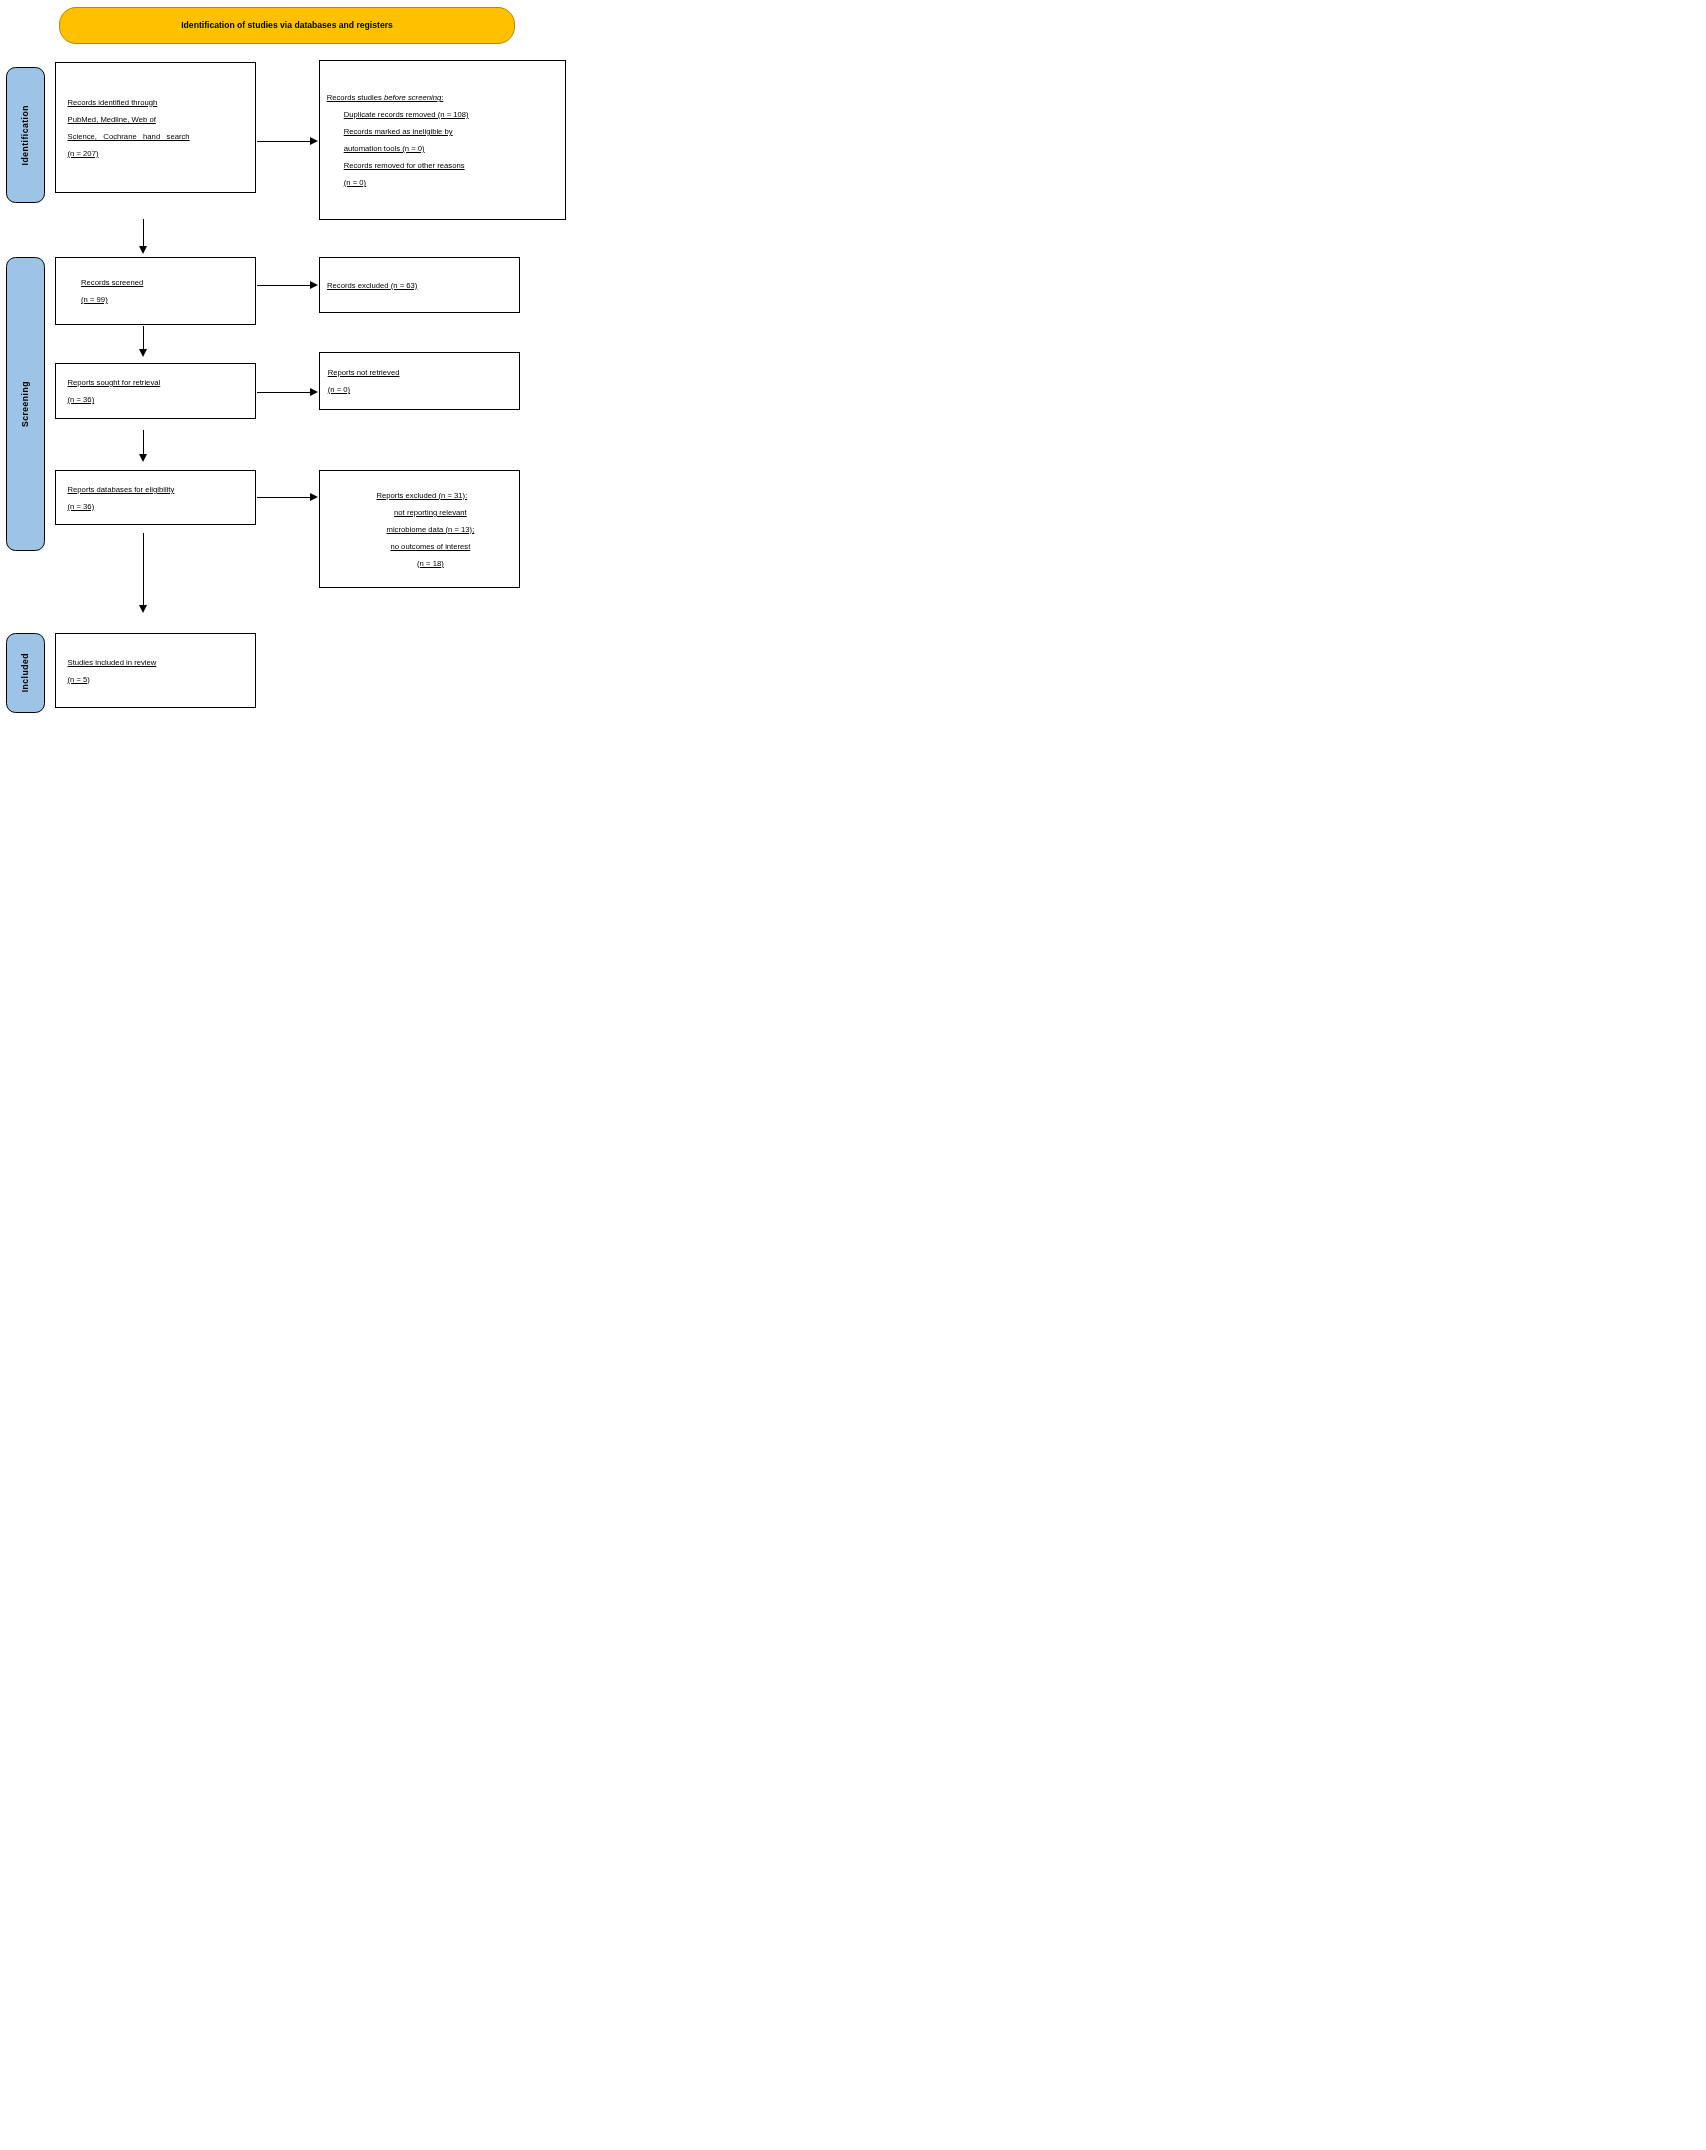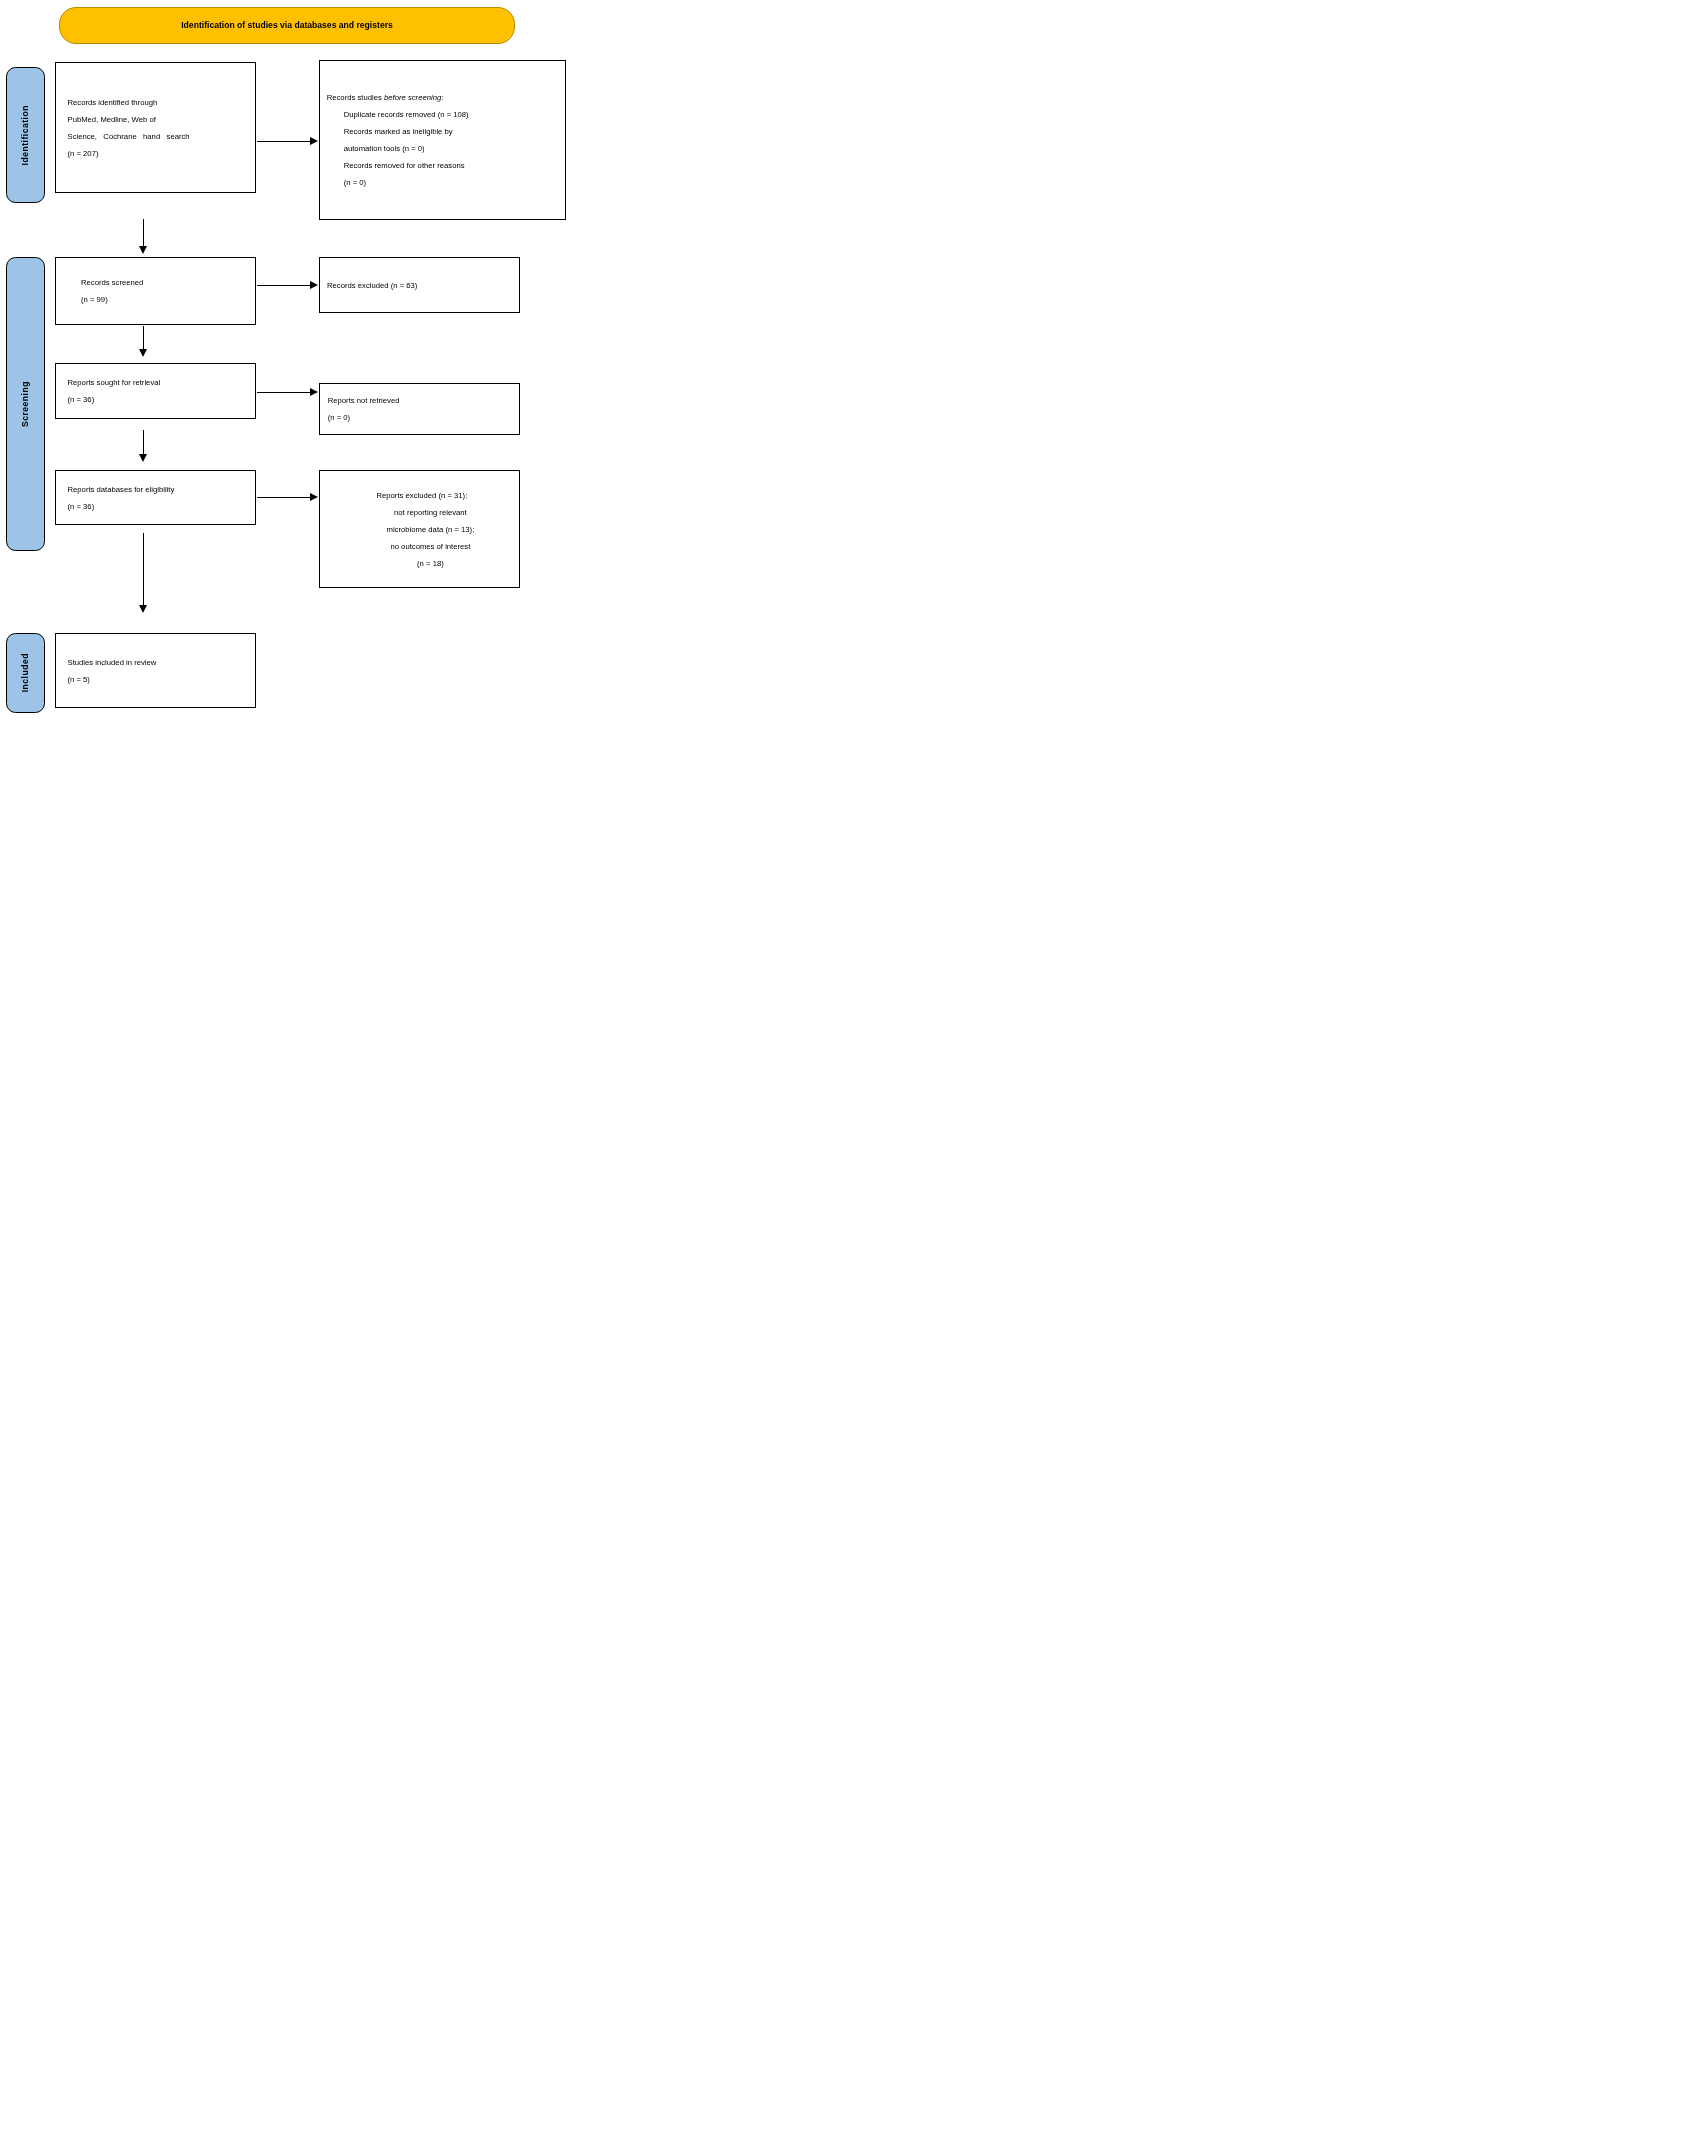--- a/index.html
+++ b/index.html
@@ -65,30 +65,30 @@
     border: 1.4px solid #000000;
     border-top-width: 1.9px;
     border-bottom-width: 1.9px;
     box-sizing: border-box;
     display: flex;
     flex-direction: column;
     justify-content: center;
     font-size: 7.7px;
     line-height: 17px;
   }
-  .box .ln { white-space: nowrap; }
+  .box .ln { white-space: nowrap; text-decoration: underline; }
   .box .indent { padding-left: 17px; }
   .justify-wide { word-spacing: 0.55em; }
 
   .box-identified        { left: 55px; top: 62px;  width: 201px; height: 131px; padding-left: 11.5px; padding-right: 2.9px; }
   .box-removed           { left: 319px; top: 60px;  width: 247px; height: 160px; padding-left: 6.7px; padding-right: 2.9px; }
   .box-screened          { left: 55px; top: 257px;  width: 201px; height: 68px; padding-left: 25px; }
   .box-records-excluded  { left: 319px; top: 257px;  width: 201px; height: 56px; padding-left: 7px; }
   .box-sought            { left: 55px; top: 363px;  width: 201px; height: 56px; padding-left: 11.5px; }
-  .box-not-retrieved     { left: 319px; top: 383px;  width: 201px; height: 52px; padding-left: 7.7px; }
+  .box-not-retrieved     { left: 319px; top: 352px;  width: 201px; height: 58px; padding-left: 7.7px; }
   .box-assessed          { left: 55px; top: 470px;  width: 201px; height: 55px; padding-left: 11.5px; }
   .box-reports-excluded  { left: 319px; top: 470px;  width: 201px; height: 118px; padding-left: 7.7px; padding-right: 2.9px; text-align: center; }
   .box-included-review   { left: 55px; top: 633px; width: 201px; height: 75px; padding-left: 11.5px; }
 
   
   .hline {
     position: absolute;
     height: 1.4px;
     background: #000000;
   }

